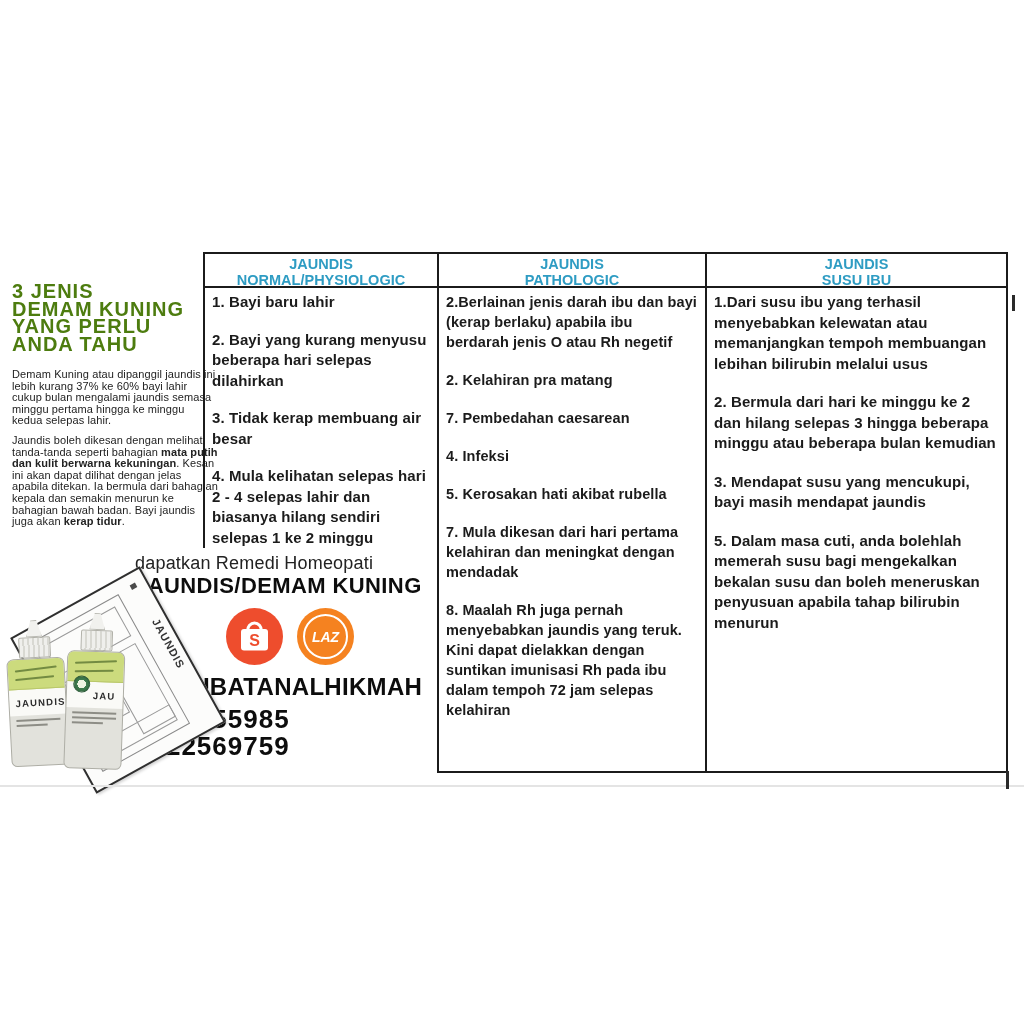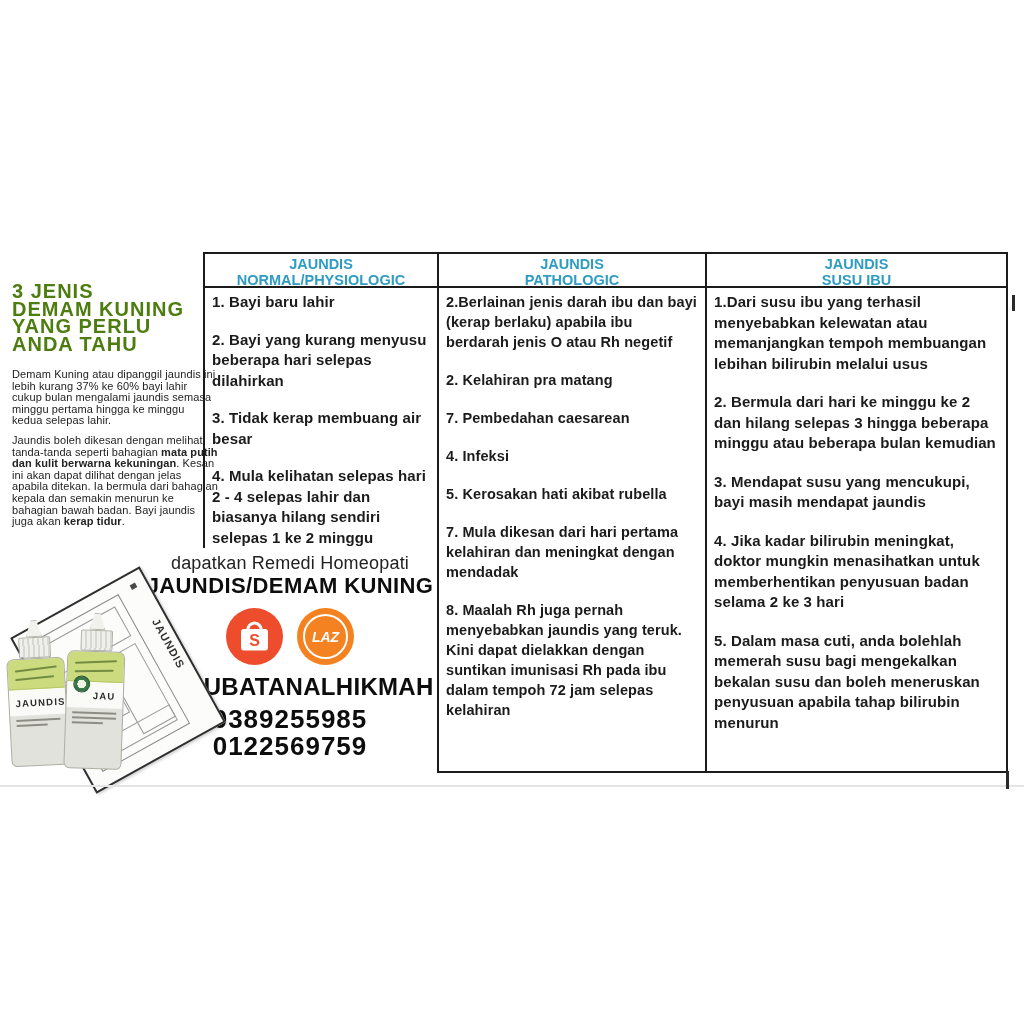--- a/index.html
+++ b/index.html
@@ -23,21 +23,21 @@
                 color:var(--teal,#2E9CC3); font-weight:700; font-size:14.5px; line-height:16px; padding-top:2px; }
   .col-body { padding:4px 6px 0 7px; font-weight:700; letter-spacing:0.1px; overflow:hidden; }
   #col1 .col-body { font-size:15px;  line-height:20.5px; }
   #col2 .col-body { font-size:14.5px; line-height:20px; }
   #col3 .col-body { font-size:15px;  line-height:20.5px; }
   #col1 .col-body p { margin-bottom:17px; }
   #col2 .col-body p { margin-bottom:18px; }
   #col3 .col-body p { margin-bottom:18px; }
 
   
-  .promo { position:absolute; left:135px; top:553px; width:310px; text-align:center; }
+  .promo { position:absolute; left:135px; top:553px; width:310px; text-align:left; }
   .promo-line1 { font-size:18px; font-weight:400; letter-spacing:0.2px; line-height:20px; color:#222; }
   .promo-line2 { font-size:22px; font-weight:800; letter-spacing:0.4px; line-height:26px; color:#0d0d0d; }
   .promo-icons { margin-top:9px; height:57px; display:flex; justify-content:center; gap:14px; }
   .promo-handle { margin-top:9px; font-size:24px; font-weight:800; letter-spacing:0.3px; line-height:26px; color:#0d0d0d; }
   .promo-phones { margin-top:6px; font-size:26px; font-weight:800; line-height:27px; letter-spacing:1px; color:#0d0d0d; }
   .shopee-bg { fill:var(--shopee,#EE4D2D); }
   .shopee-s  { fill:var(--shopee,#EE4D2D); }
   .lazada-bg { fill:var(--lazada,#F58220); }
 
   
@@ -130,21 +130,20 @@
 
   <div class="colbox" id="col3">
     <div class="col-header">
       <div>JAUNDIS</div>
       <div>SUSU IBU</div>
     </div>
     <div class="col-body">
       <p>1.Dari susu ibu yang terhasil menyebabkan kelewatan atau memanjangkan tempoh membuangan lebihan bilirubin melalui usus</p>
       <p>2. Bermula dari hari ke minggu ke 2 dan hilang selepas 3 hingga beberapa minggu atau beberapa bulan kemudian</p>
       <p>3. Mendapat susu yang mencukupi, bayi masih mendapat jaundis</p>
-      <p>4. Jika kadar bilirubin meningkat, doktor mungkin menasihatkan untuk memberhentikan penyusuan badan selama 2 ke 3 hari</p>
       <p>5. Dalam masa cuti, anda bolehlah memerah susu bagi mengekalkan bekalan susu dan boleh meneruskan penyusuan apabila tahap bilirubin menurun</p>
     </div>
   </div>
 
   <div class="promo">
     <div class="promo-line1">dapatkan Remedi Homeopati</div>
     <div class="promo-line2">JAUNDIS/DEMAM KUNING</div>
     <div class="promo-icons">
       <span>
         <svg width="57" height="57" viewBox="0 0 57 57">

